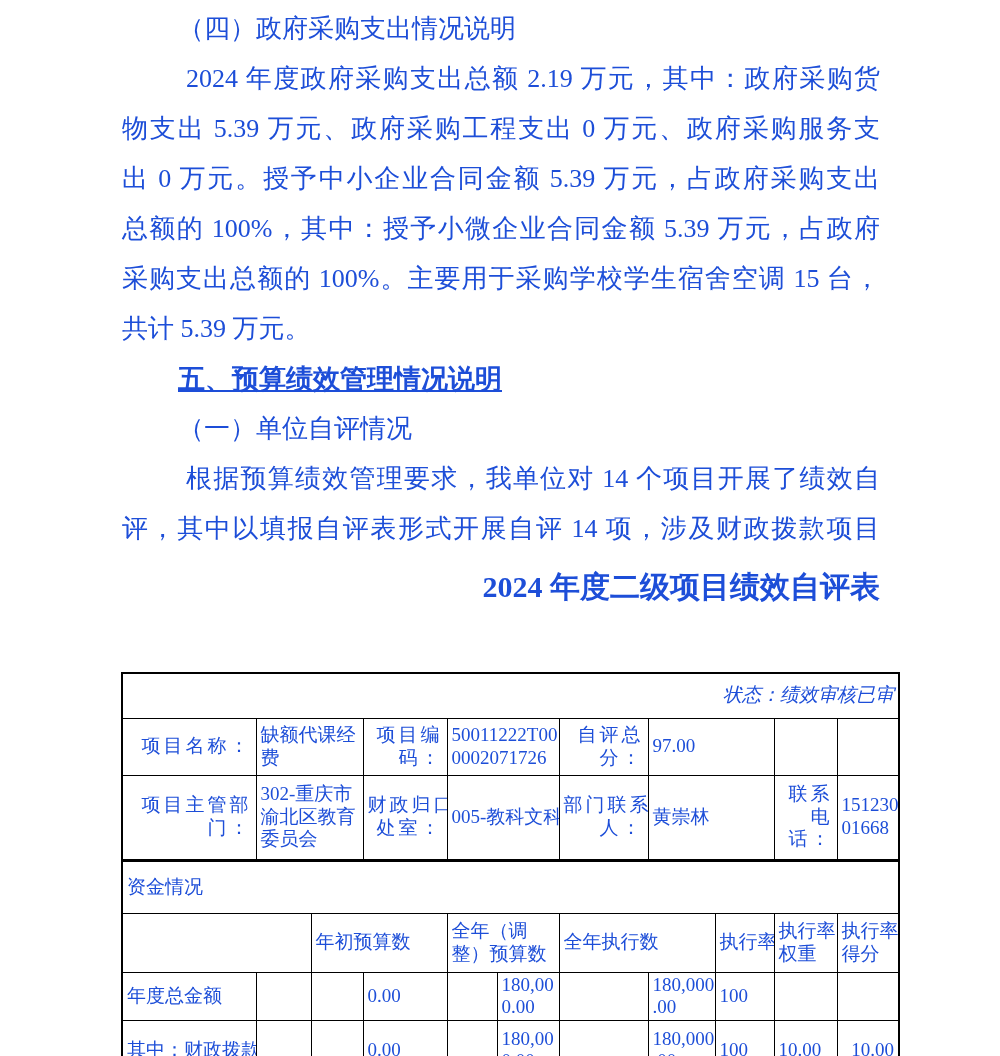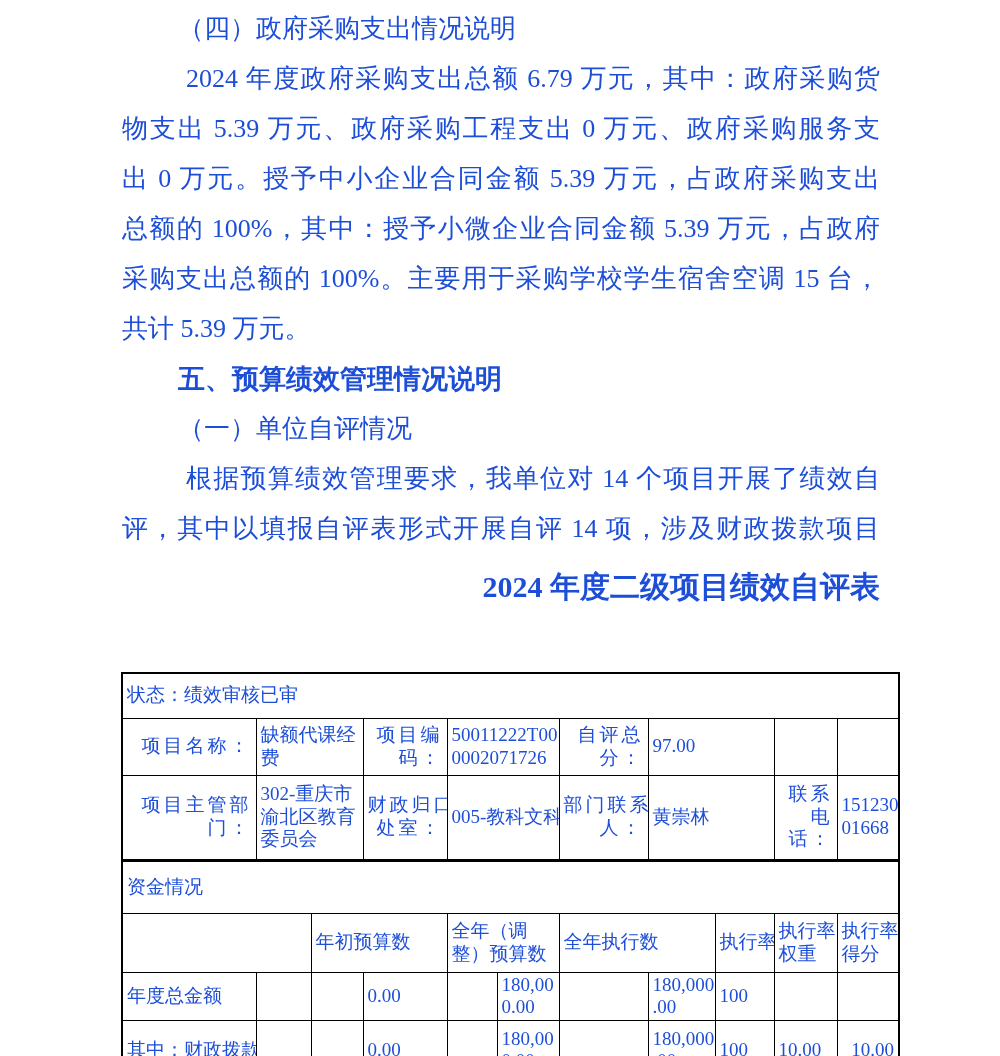--- a/index.html
+++ b/index.html
@@ -28,20 +28,21 @@
     white-space: normal;
     text-align: justify;
     text-align-last: justify;
   }
   .ind1 { text-indent: 56px; }
   .ind2 { text-indent: 64px; }
   .hei {
     font-family: "Liberation Sans", "DejaVu Sans", sans-serif;
     font-weight: bold;
     font-size: 27px;
+    text-decoration: underline;
   }
   .tabletitle {
     height: 66px;
     line-height: 66px;
     text-align: right;
     font-weight: bold;
     font-size: 30px;
     white-space: nowrap;
   }
   table.selfeval {
@@ -62,34 +63,34 @@
     white-space: pre;
     line-height: 1.2;
   }
   tr.h45 { height: 45px; }
   tr.h57 { height: 57px; }
   tr.h85 { height: 85px; }
   tr.h53 { height: 53px; }
   tr.h59 { height: 59px; }
   tr.h60 { height: 60px; }
   tr.thickbottom td { border-bottom: 3px solid #000; }
-  td.status { padding-right: 3px; }
+  td.status { text-align: right; padding-right: 3px; font-style: italic; }
   td.lab { text-align: right; letter-spacing: 3px; padding-right: 3px; }
   td.val { text-align: left; padding-left: 3px; }
   td.ctr { text-align: left; }
   td.rgt { text-align: right; padding-right: 3px; }
 </style>
 </head>
 <body>
 
 <div class="page">
 
   <div class="textcol">
     <div class="l ind1">（四）政府采购支出情况说明</div>
-    <div class="l jst ind2">2024 年度政府采购支出总额 6.79 万元，其中：政府采购货</div>
+    <div class="l jst ind2">2024 年度政府采购支出总额 2.19 万元，其中：政府采购货</div>
     <div class="l jst">物支出 5.39 万元、政府采购工程支出 0 万元、政府采购服务支</div>
     <div class="l jst">出 0 万元。授予中小企业合同金额 5.39 万元，占政府采购支出</div>
     <div class="l jst">总额的 100%，其中：授予小微企业合同金额 5.39 万元，占政府</div>
     <div class="l jst">采购支出总额的 100%。主要用于采购学校学生宿舍空调 15 台，</div>
     <div class="l">共计 5.39 万元。</div>
     <div class="l hei ind1">五、预算绩效管理情况说明</div>
     <div class="l ind1">（一）单位自评情况</div>
     <div class="l jst ind2">根据预算绩效管理要求，我单位对 14 个项目开展了绩效自</div>
     <div class="l jst">评，其中以填报自评表形式开展自评 14 项，涉及财政拨款项目</div>
     <div class="tabletitle">2024 年度二级项目绩效自评表</div>

